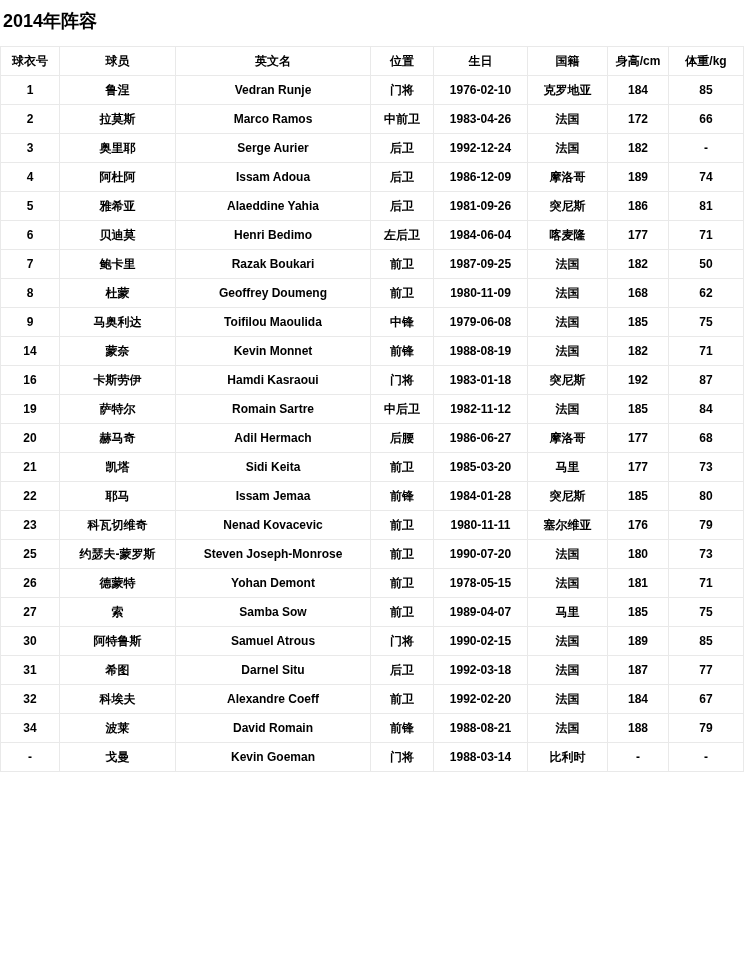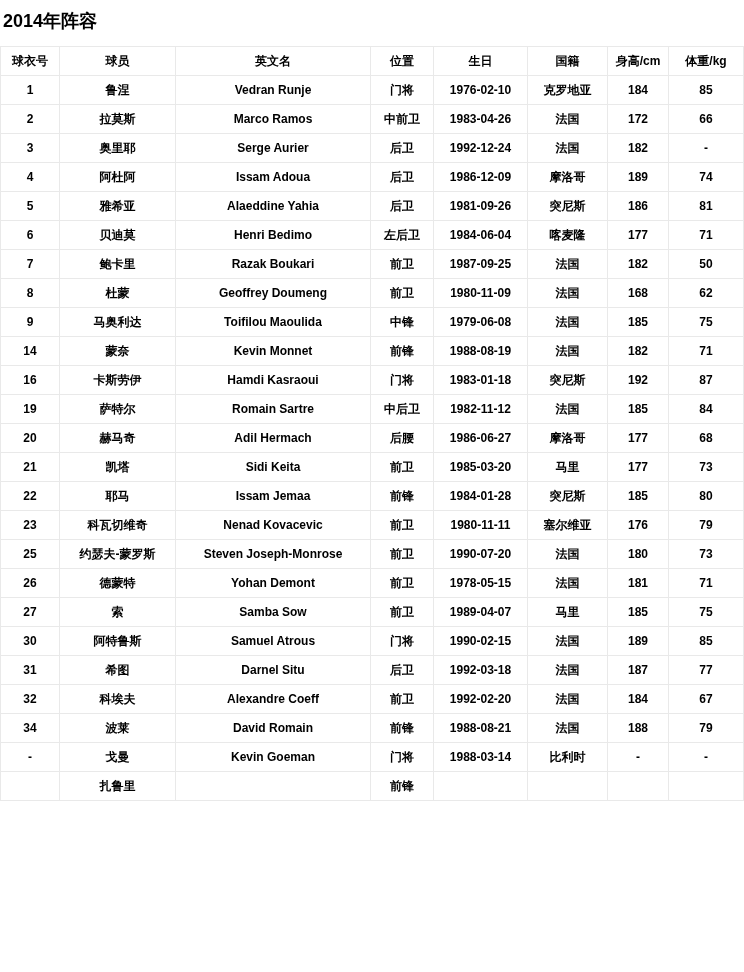--- a/index.html
+++ b/index.html
@@ -306,24 +306,14 @@
       <tr>
         <td>-</td>
         <td>戈曼</td>
         <td>Kevin Goeman</td>
         <td>门将</td>
         <td>1988-03-14</td>
         <td>比利时</td>
         <td>-</td>
         <td>-</td>
       </tr>
-      <tr>
-        <td></td>
-        <td>扎鲁里</td>
-        <td></td>
-        <td>前锋</td>
-        <td></td>
-        <td></td>
-        <td></td>
-        <td></td>
-      </tr>
     </tbody>
 </table>
 
 </body></html>

